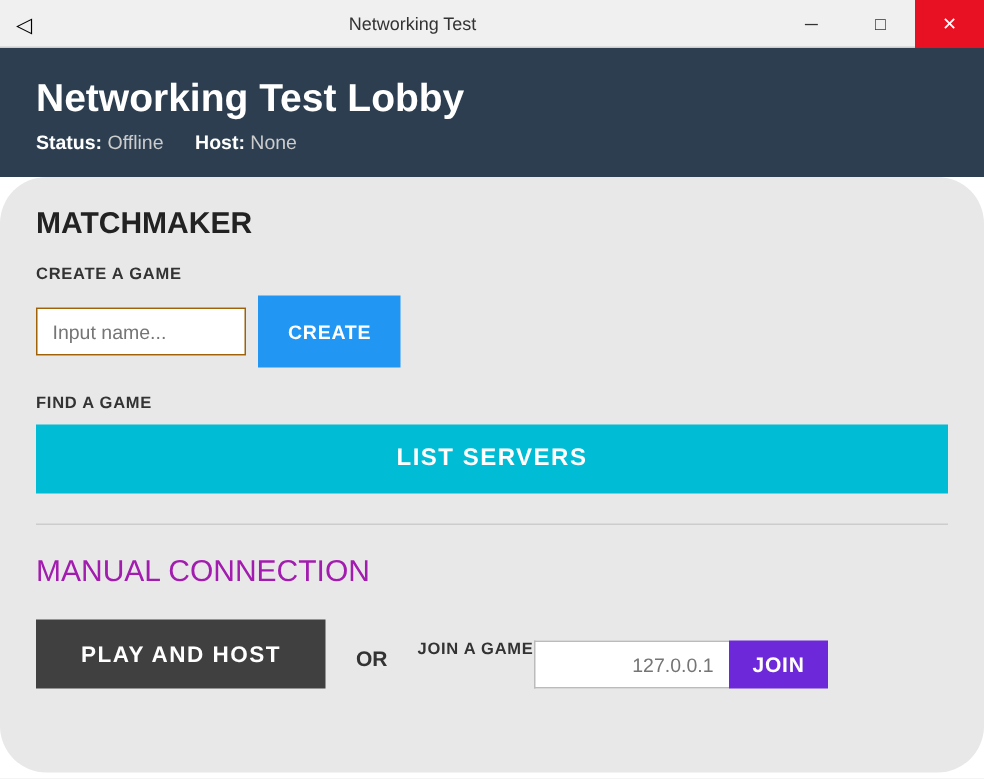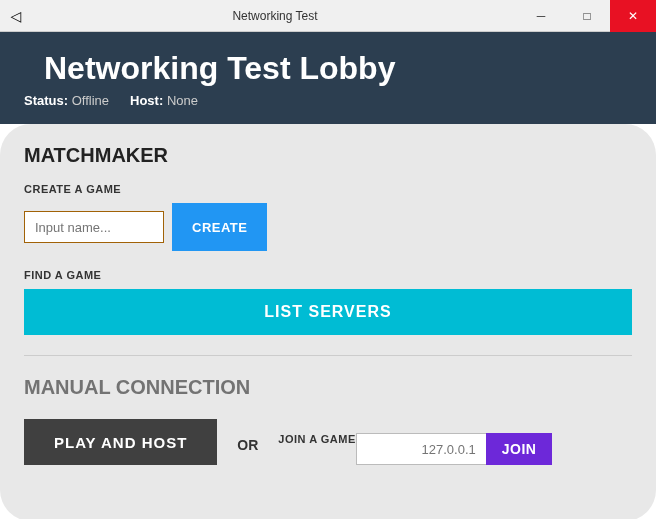--- a/index.html
+++ b/index.html
@@ -67,25 +67,24 @@
     }
 
     
     .app-header {
       background: #2c3e50;
       padding: 18px 24px 16px 24px;
       color: white;
     }
 
     .app-header-title {
-      font-size: 32px;
+      font-size: 26px;
       font-weight: bold;
       color: white;
       margin-bottom: 6px;
-      margin-left: 20px;
     }
 
     .app-header-status {
       font-size: 13px;
       color: #ccc;
       display: flex;
       gap: 21px;
     }
 
     .app-header-status .label {
@@ -159,22 +158,22 @@
     }
 
     .divider {
       height: 1px;
       background: #ccc;
       margin: 20px 0;
     }
 
     .manual-section-title {
       font-size: 20px;
-      font-weight: bold;
-      color: #737373;
+      font-weight: normal;
+      color: #a21caf;
       margin-bottom: 20px;
     }
 
     .manual-row {
       display: flex;
       align-items: flex-end;
       gap: 0;
     }
 
     .btn-play-host {

